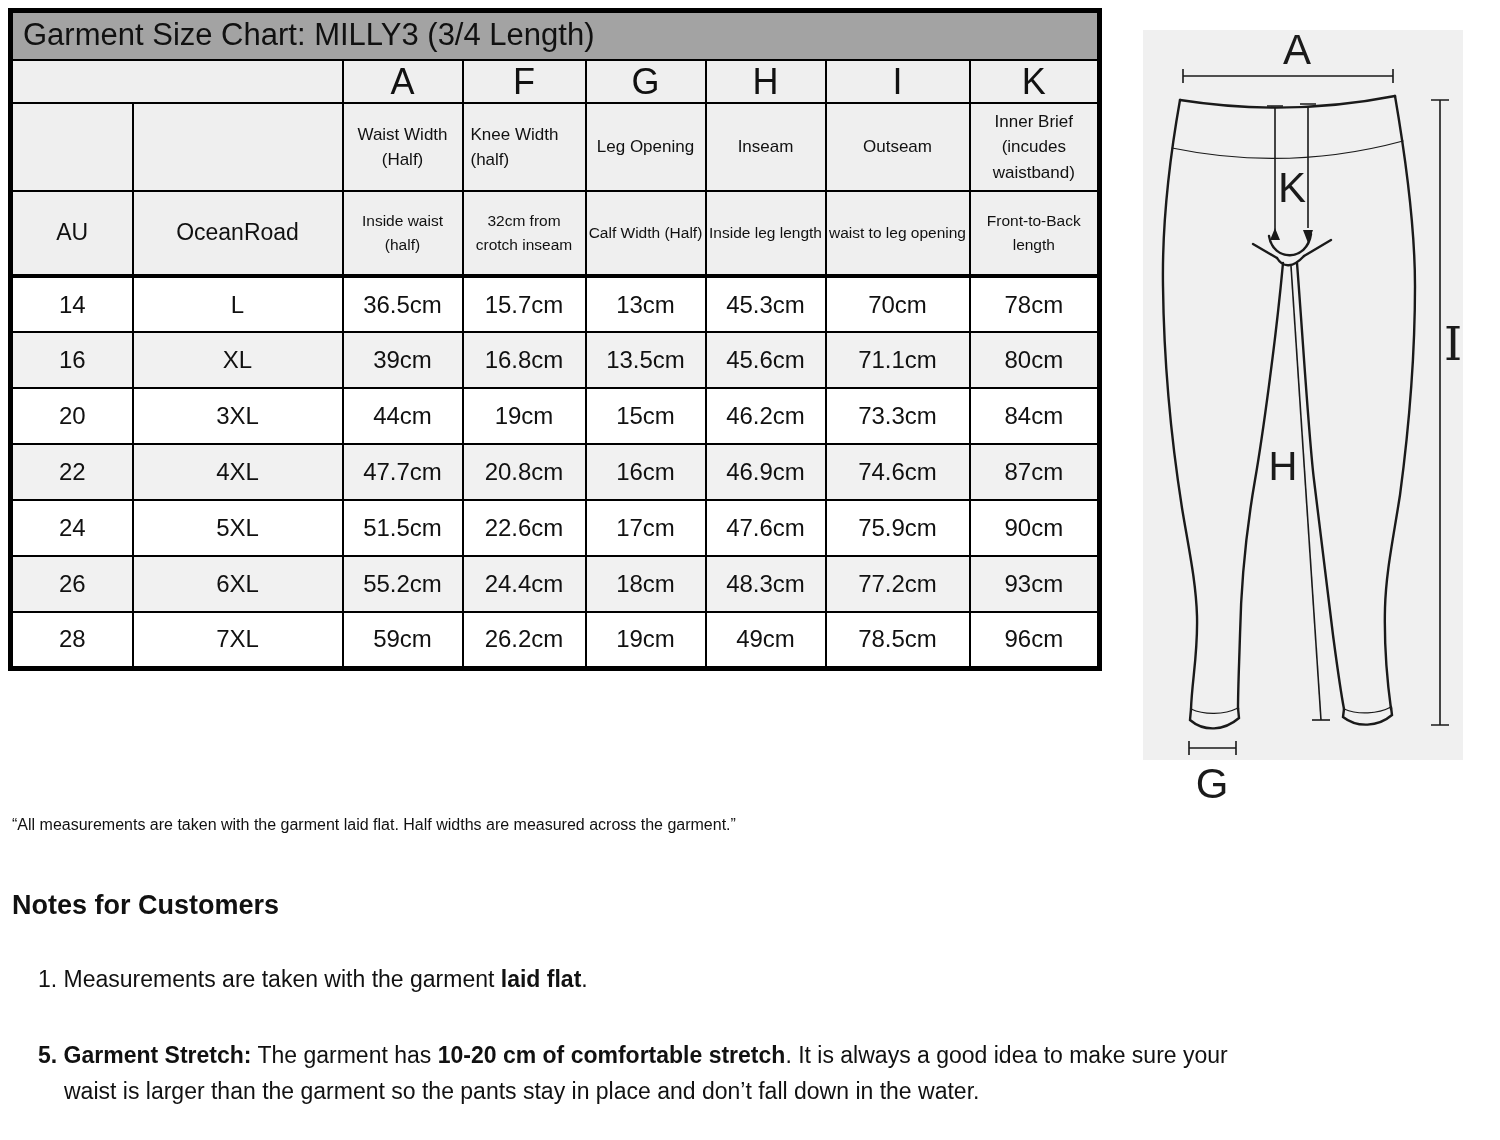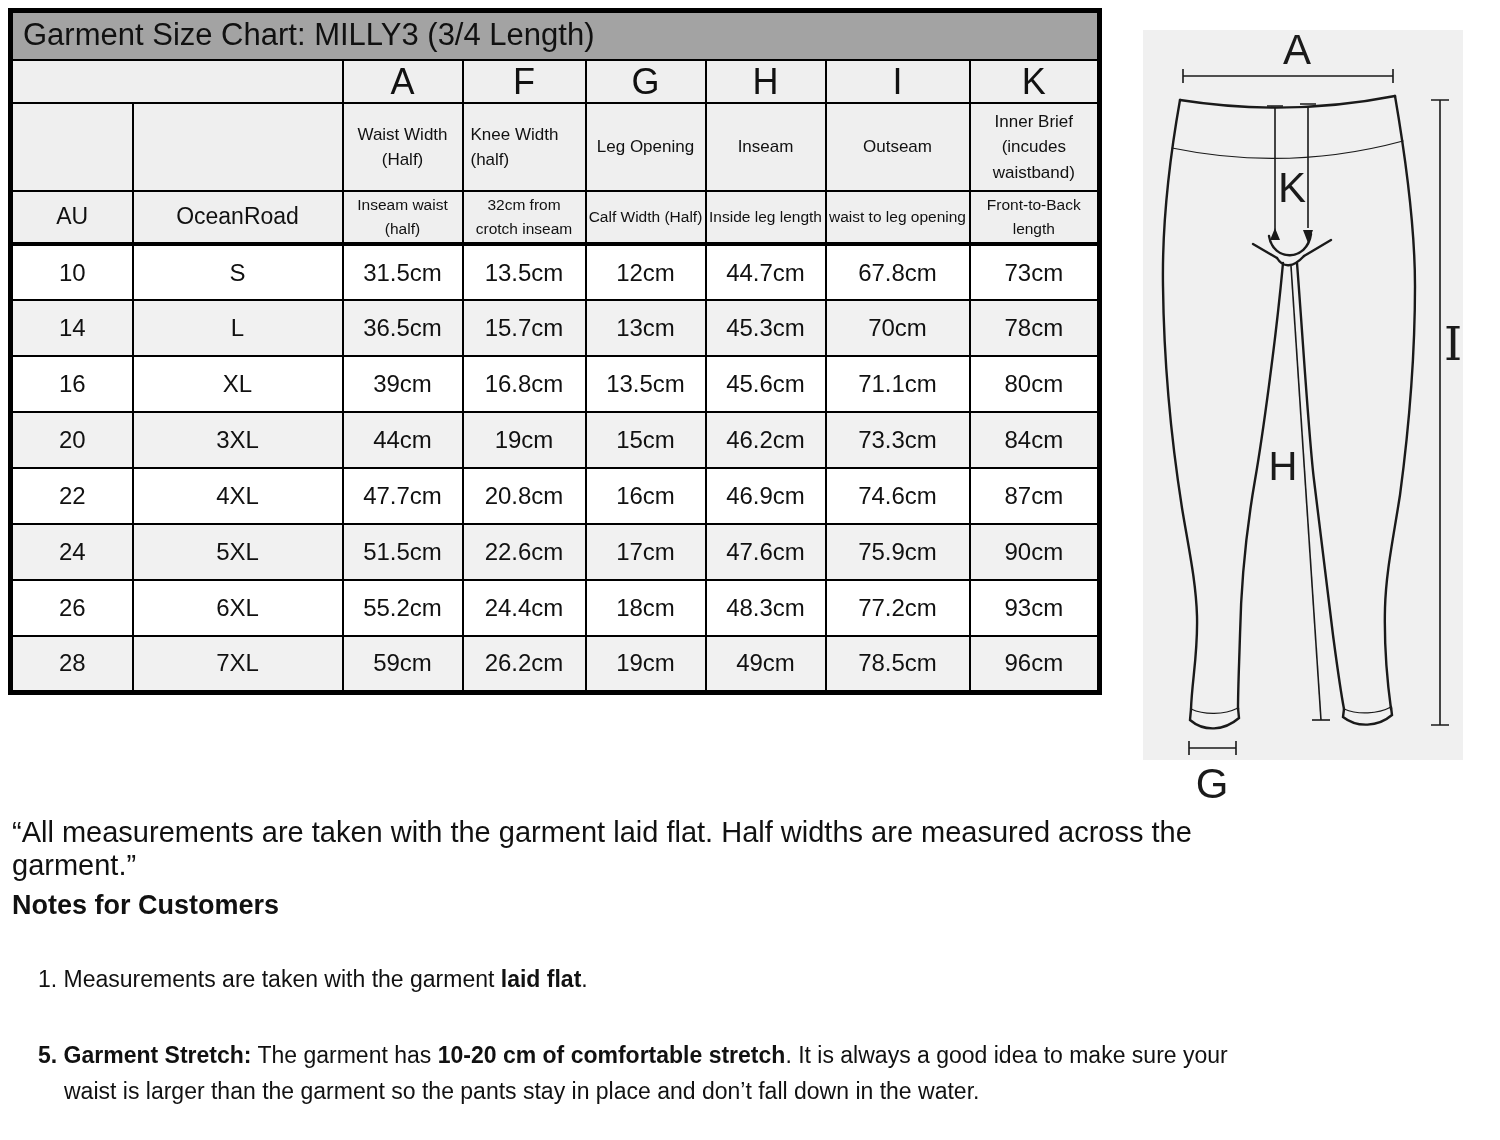--- a/index.html
+++ b/index.html
@@ -47,35 +47,35 @@
     line-height: 1.5;
     padding: 2px 4px;
   }
   tr.measure-row td.align-left { text-align: left; padding-left: 7px; }
   tr.sub-row td {
     height: 52px;
     background: #efefef;
     font-size: 15.5px;
     line-height: 1.55;
     border-bottom: 4px solid #000;
-    padding: 1px 2px;
+    padding: 17px 2px;
   }
   tr.sub-row td.size-head { font-size: 23px; }
   .chart-table tbody td {
     height: 56px;
     font-size: 24px;
     background: #ffffff;
   }
   .chart-table tbody tr:nth-child(even) td { background: #f1f1f1; }
 
   
   .footnote {
     position: absolute; left: 12px; top: 816px;
     width: 1180px;
-    font-size: 29px;
+    font-size: 16px;
     color: #111;
   }
 
   
   .notes {
     position: absolute; left: 12px; top: 890px;
     width: 1320px;
   }
   .notes-heading {
     font-size: 27px;
@@ -138,39 +138,29 @@
       <td>Waist Width (Half)</td>
       <td class="align-left">Knee Width (half)</td>
       <td>Leg Opening</td>
       <td>Inseam</td>
       <td>Outseam</td>
       <td>Inner Brief (incudes waistband)</td>
     </tr>
     <tr class="sub-row">
       <td class="size-head">AU</td>
       <td class="size-head">OceanRoad</td>
-      <td>Inseam waist (half)</td>
+      <td>Inside waist (half)</td>
       <td>32cm from crotch inseam</td>
       <td>Calf  Width (Half)</td>
       <td>Inside leg length</td>
       <td>waist to leg opening</td>
       <td>Front-to-Back length</td>
     </tr>
   </thead>
   <tbody id="size-rows">
-      <tr>
-        <td>10</td>
-        <td>S</td>
-        <td>31.5cm</td>
-        <td>13.5cm</td>
-        <td>12cm</td>
-        <td>44.7cm</td>
-        <td>67.8cm</td>
-        <td>73cm</td>
-      </tr>
       <tr>
         <td>14</td>
         <td>L</td>
         <td>36.5cm</td>
         <td>15.7cm</td>
         <td>13cm</td>
         <td>45.3cm</td>
         <td>70cm</td>
         <td>78cm</td>
       </tr>

